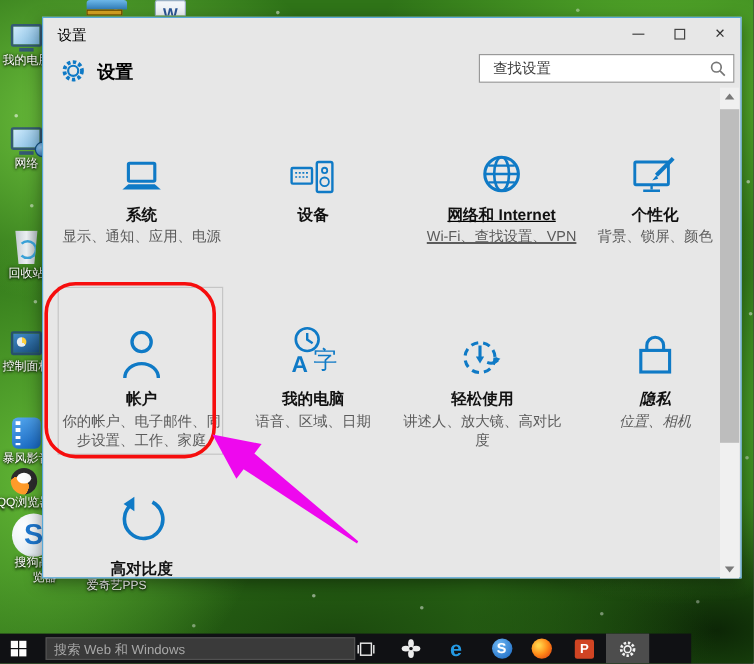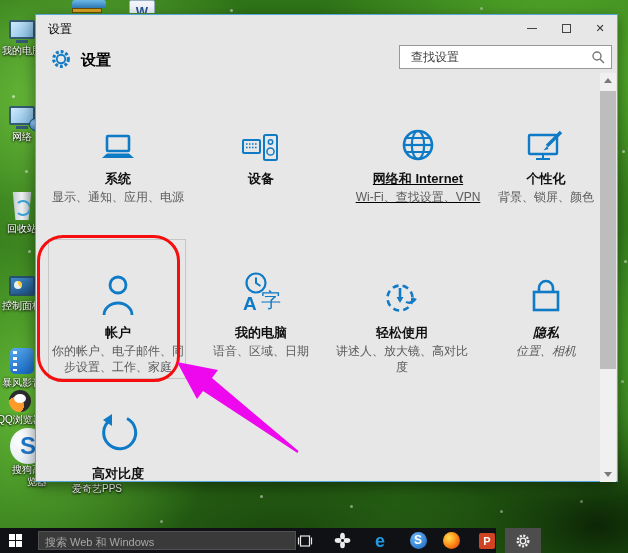--- a/index.html
+++ b/index.html
@@ -81,21 +81,21 @@
   
   .vscroll{position:absolute;right:1px;top:58px;width:16px;height:409px;background:#f0f0f0;}
   .sarrow{position:absolute;left:4px;width:0;height:0;border-left:4px solid transparent;border-right:4px solid transparent;}
   .sarrow.up{top:5px;border-bottom:5px solid #7a7a7a;}
   .sarrow.down{bottom:5px;border-top:5px solid #7a7a7a;}
   .sthumb{position:absolute;left:0;top:18px;width:16px;height:278px;background:#bdbdbd;}
   
   .redbox{position:absolute;left:37px;top:235px;width:143px;height:147px;border:3px solid #f60d0d;border-radius:26px;z-index:20;}
   .arrow-svg{position:absolute;left:0;top:0;width:628px;height:553px;z-index:21;pointer-events:none;}
   
-  .taskbar{position:absolute;left:0;bottom:0;width:496px;height:25px;background:#101114;z-index:30;display:flex;align-items:center;}
+  .taskbar{position:absolute;left:0;bottom:0;width:576px;height:25px;background:#101114;z-index:30;display:flex;align-items:center;}
   .startbtn{width:30px;height:25px;display:flex;align-items:center;justify-content:center;}
   .winlogo{display:grid;grid-template-columns:6px 6px;grid-template-rows:6px 6px;gap:1px;}
   .winlogo i{background:#fdfdfd;display:block;}
   .tsearch{position:absolute;left:38px;top:3px;width:258px;height:19px;background:#3a3a3a;border:1px solid #515151;}
   .tsearch input{width:100%;height:100%;border:none;outline:none;background:transparent;font-size:11px;color:#a8a8a8;padding:0 6px;}
   .tsearch input::placeholder{color:#a8a8a8;opacity:1;}
   .tbi{position:absolute;top:0;height:25px;display:flex;align-items:center;justify-content:center;}
   .edge-e{color:#2499e3;font-weight:bold;font-size:18px;line-height:18px;}
   .sogou-s{width:17px;height:17px;border-radius:50%;background:radial-gradient(circle at 35% 30%,#6db6f2,#1565c0);
     color:#fff;font-weight:bold;font-size:12px;text-align:center;line-height:17px;}

